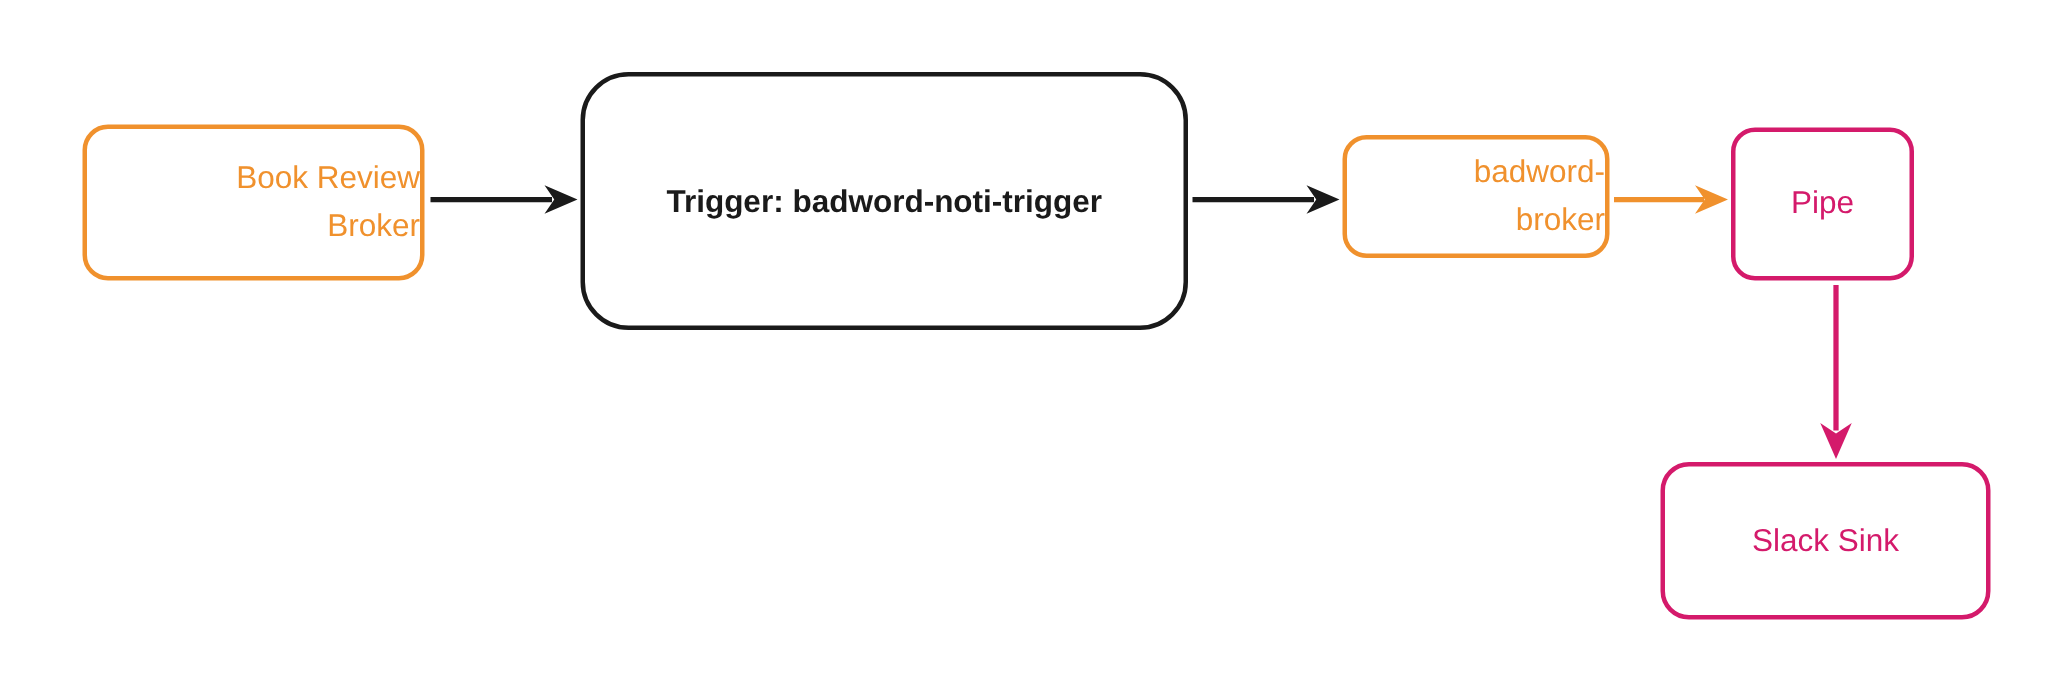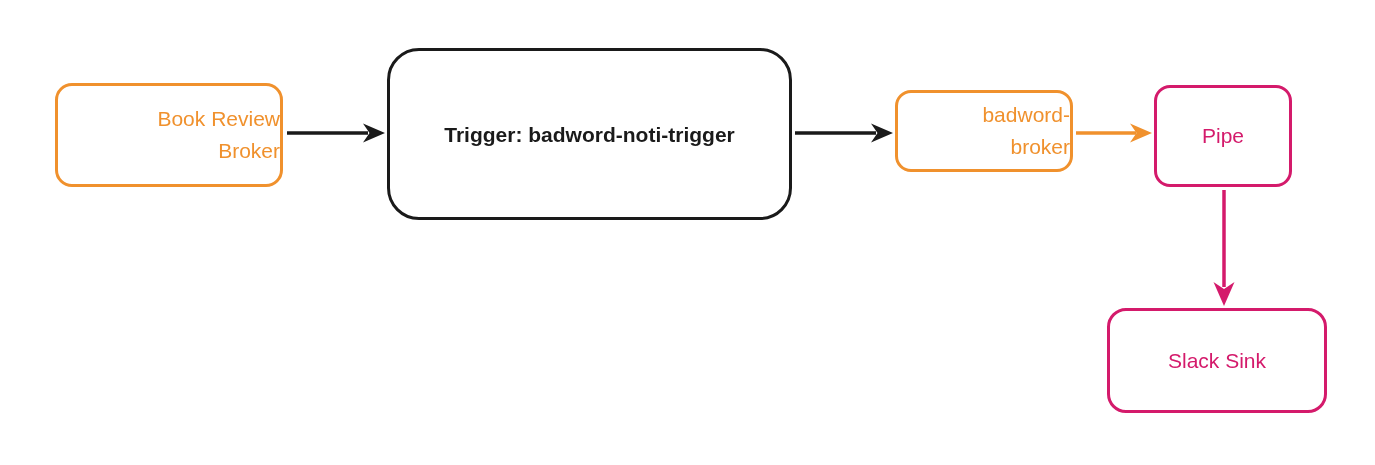--- a/index.html
+++ b/index.html
@@ -36,21 +36,21 @@
     font-size: 21px;
     line-height: 32px;
   }
   .node.orange { border: 3.5px solid var(--orange, #F0912D); color: var(--orange, #F0912D); align-items: flex-end; }
   .node.black  { border: 3.5px solid var(--black, #1a1a1a);  color: var(--black, #1a1a1a); }
   .node.pink   { border: 3.5px solid var(--pink, #D41A6B);   color: var(--pink, #D41A6B); }
 
   .node-book-review { left: 55px; top: 83px; width: 228px; height: 104px; border-radius: 17px; }
   .node-trigger     { left: 387px; top: 48px; width: 405px; height: 172px; border-radius: 32px; line-height: 35px; }
   .node-badword     { left: 895px; top: 90px; width: 178px; height: 82px; border-radius: 16px; }
-  .node-pipe        { left: 1154px; top: 85px; width: 138px; height: 102px; border-radius: 16px; }
+  .node-pipe        { left: 1154px; top: 85px; width: 122px; height: 102px; border-radius: 16px; }
   .node-slack       { left: 1107px; top: 308px; width: 220px; height: 105px; border-radius: 19px; }
 
   .tline b { font-weight: bold; }
 </style>
 </head>
 <body>
 
 <div class="canvas">
 
   <svg class="edges" width="1375" height="465" viewBox="0 0 1375 465" xmlns="http://www.w3.org/2000/svg">

